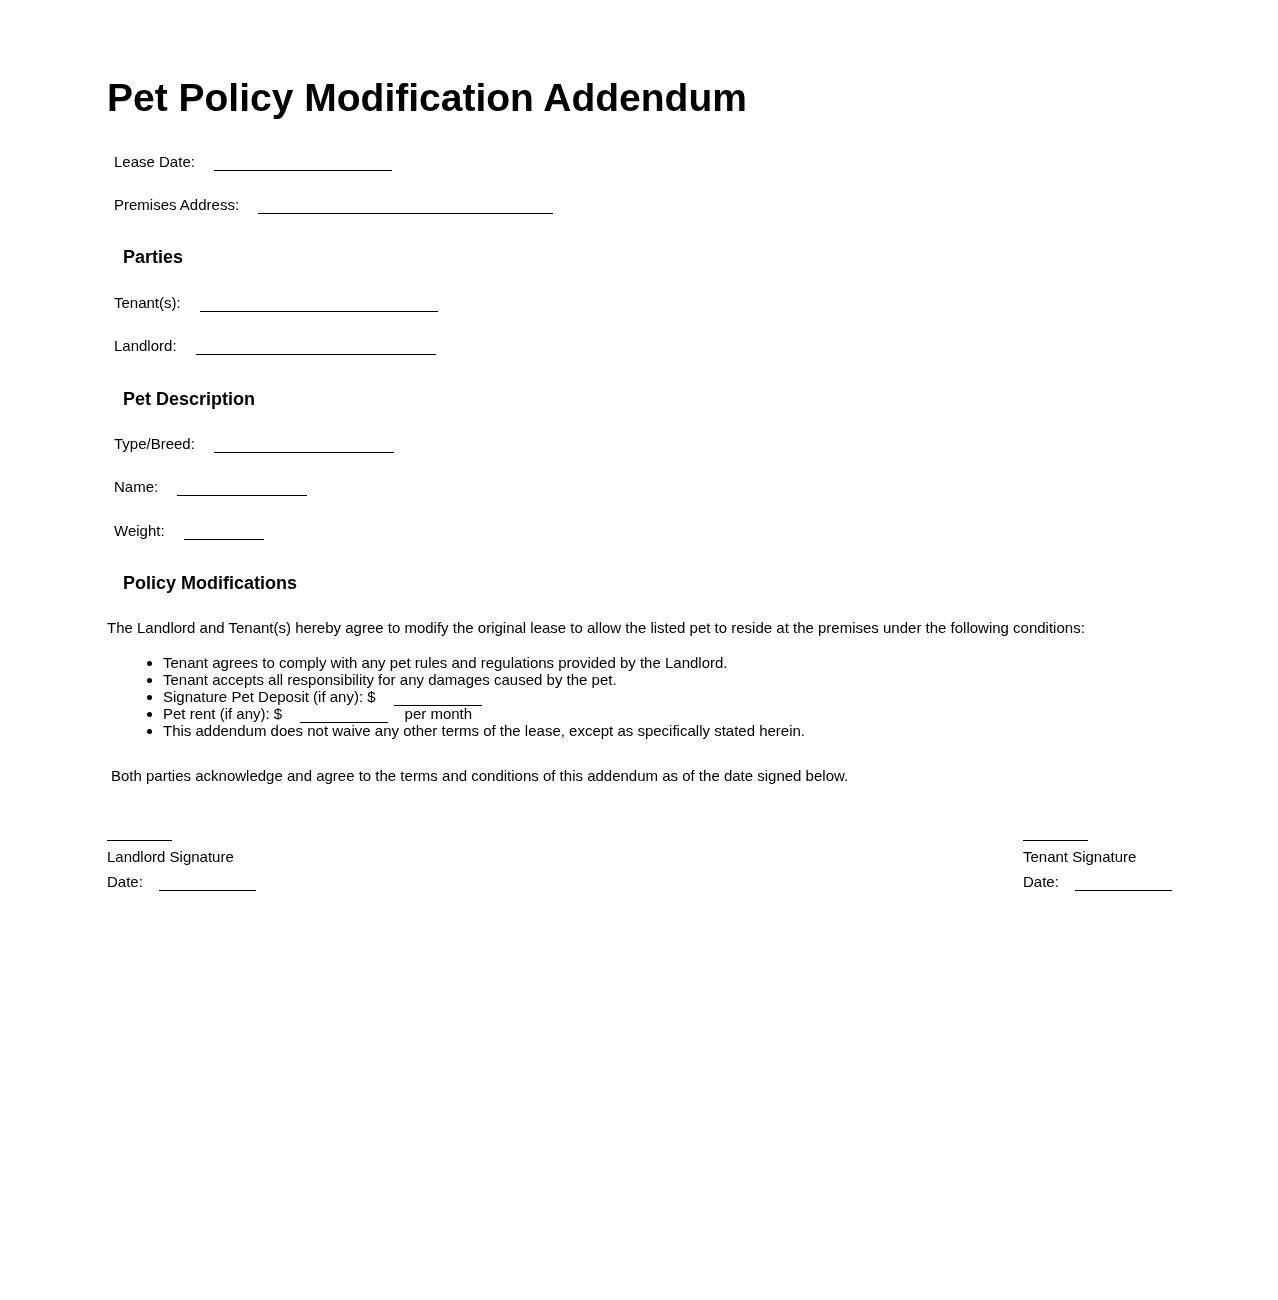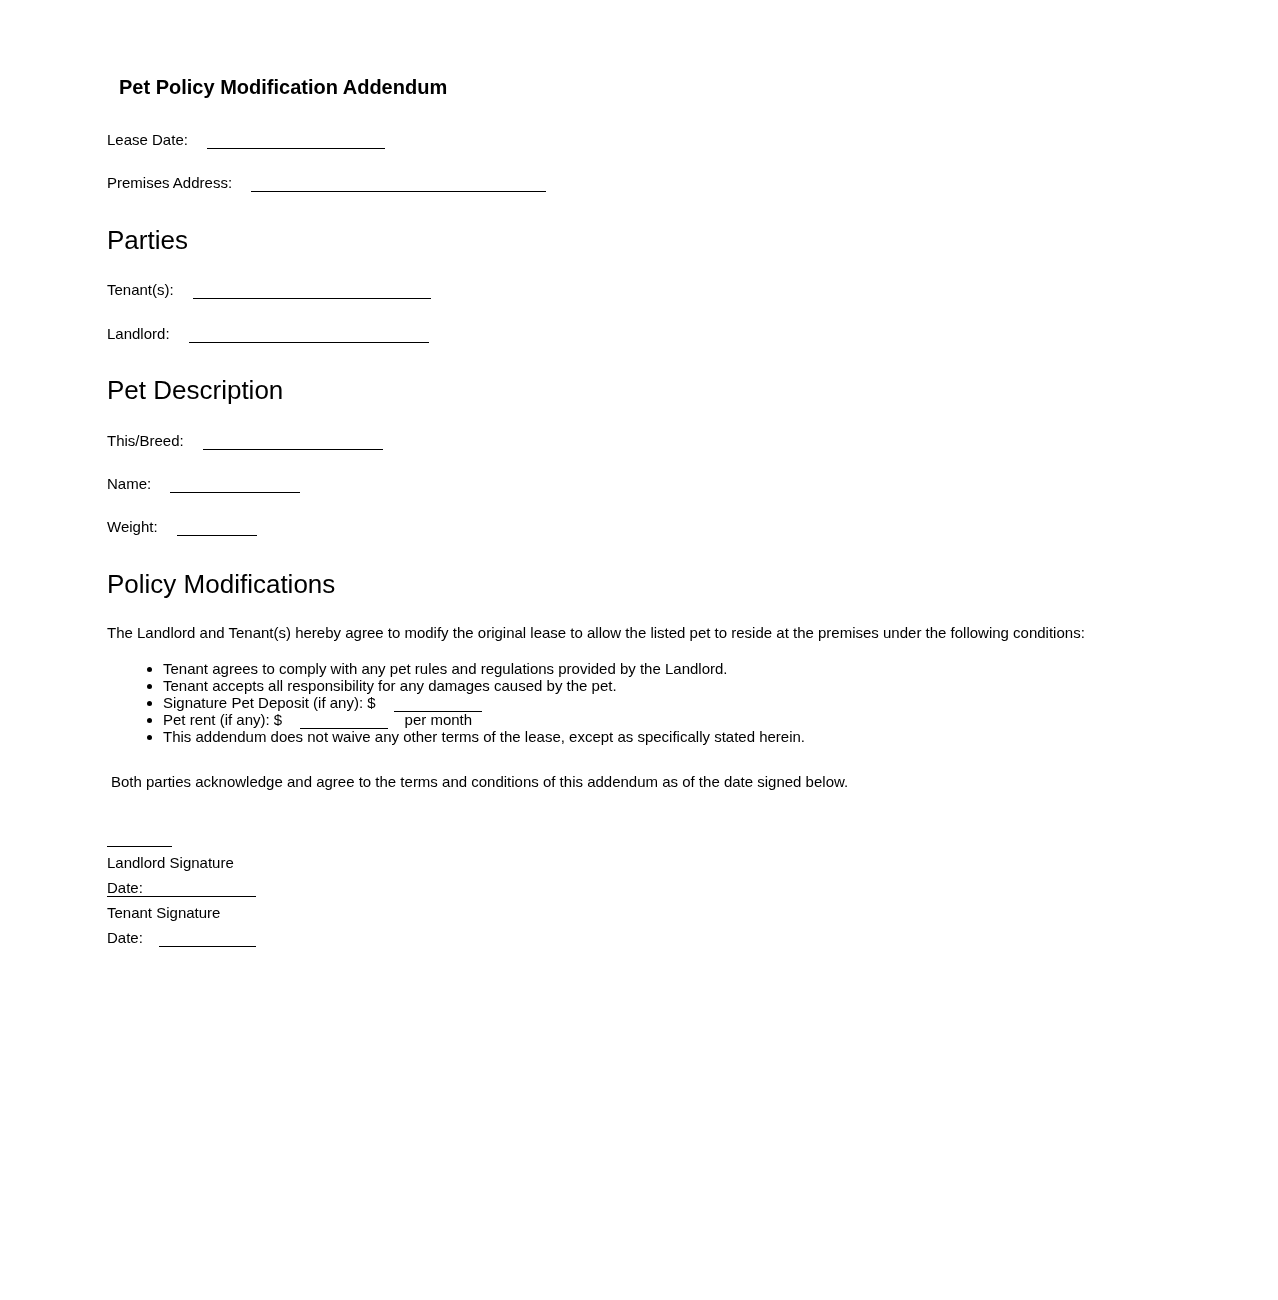--- a/index.html
+++ b/index.html
@@ -12,32 +12,32 @@
     font-size: 15px;
     line-height: 1.15;
   }
   .page {
     width: 1278px;
     min-height: 1300px;
     background: #ffffff;
     padding: 76px 106px 100px 107px;
   }
   h1.doc-title {
-    font-size: 20px;
+    font-size: 39px;
     font-weight: bold;
-    margin: 0 0 32px 12px;
+    margin: 0 0 32px 0;
     letter-spacing: 0;
   }
   h2.section-heading {
-    font-size: 26px;
-    font-weight: normal;
-    margin: 34px 0 25px 0;
+    font-size: 18px;
+    font-weight: bold;
+    margin: 34px 0 25px 16px;
   }
   .form-row {
-    margin: 26px 0;
+    margin: 26px 7px;
     white-space: nowrap;
   }
   .blank {
     display: inline-block;
     height: 13px;
     border-bottom: 1.5px solid #000000;
     margin-bottom: -4px;
     margin-left: 15px;
   }
   .w-lease    { width: 178px; }
@@ -60,21 +60,20 @@
   }
   li.li-deposit { margin: 9px 0 8px 0; }
   li.li-rent    { margin: 0 0 1px 0; }
   li .blank { margin-left: 14px; }
   li .blank-rent { margin-right: 12px; }
   p.acknowledgement { margin: 28px 0 0 4px; }
   .signature-row {
     display: flex;
     justify-content: space-between;
     margin-top: 56px;
-    flex-direction: column;
   }
   .sig-block { }
   .sig-line {
     width: 65px;
     height: 0;
     border-bottom: 1.5px solid #000000;
     margin-bottom: 7px;
   }
   .sig-name {
     margin-bottom: 8px;
@@ -111,21 +110,21 @@
   </div>
 
   <div class="form-row">
     <span>Landlord:</span>
     <span class="blank w-landlord"></span>
   </div>
 
   <h2 class="section-heading">Pet Description</h2>
 
   <div class="form-row">
-    <span>This/Breed:</span>
+    <span>Type/Breed:</span>
     <span class="blank w-type"></span>
   </div>
 
   <div class="form-row">
     <span>Name:</span>
     <span class="blank w-name"></span>
   </div>
 
   <div class="form-row">
     <span>Weight:</span>

